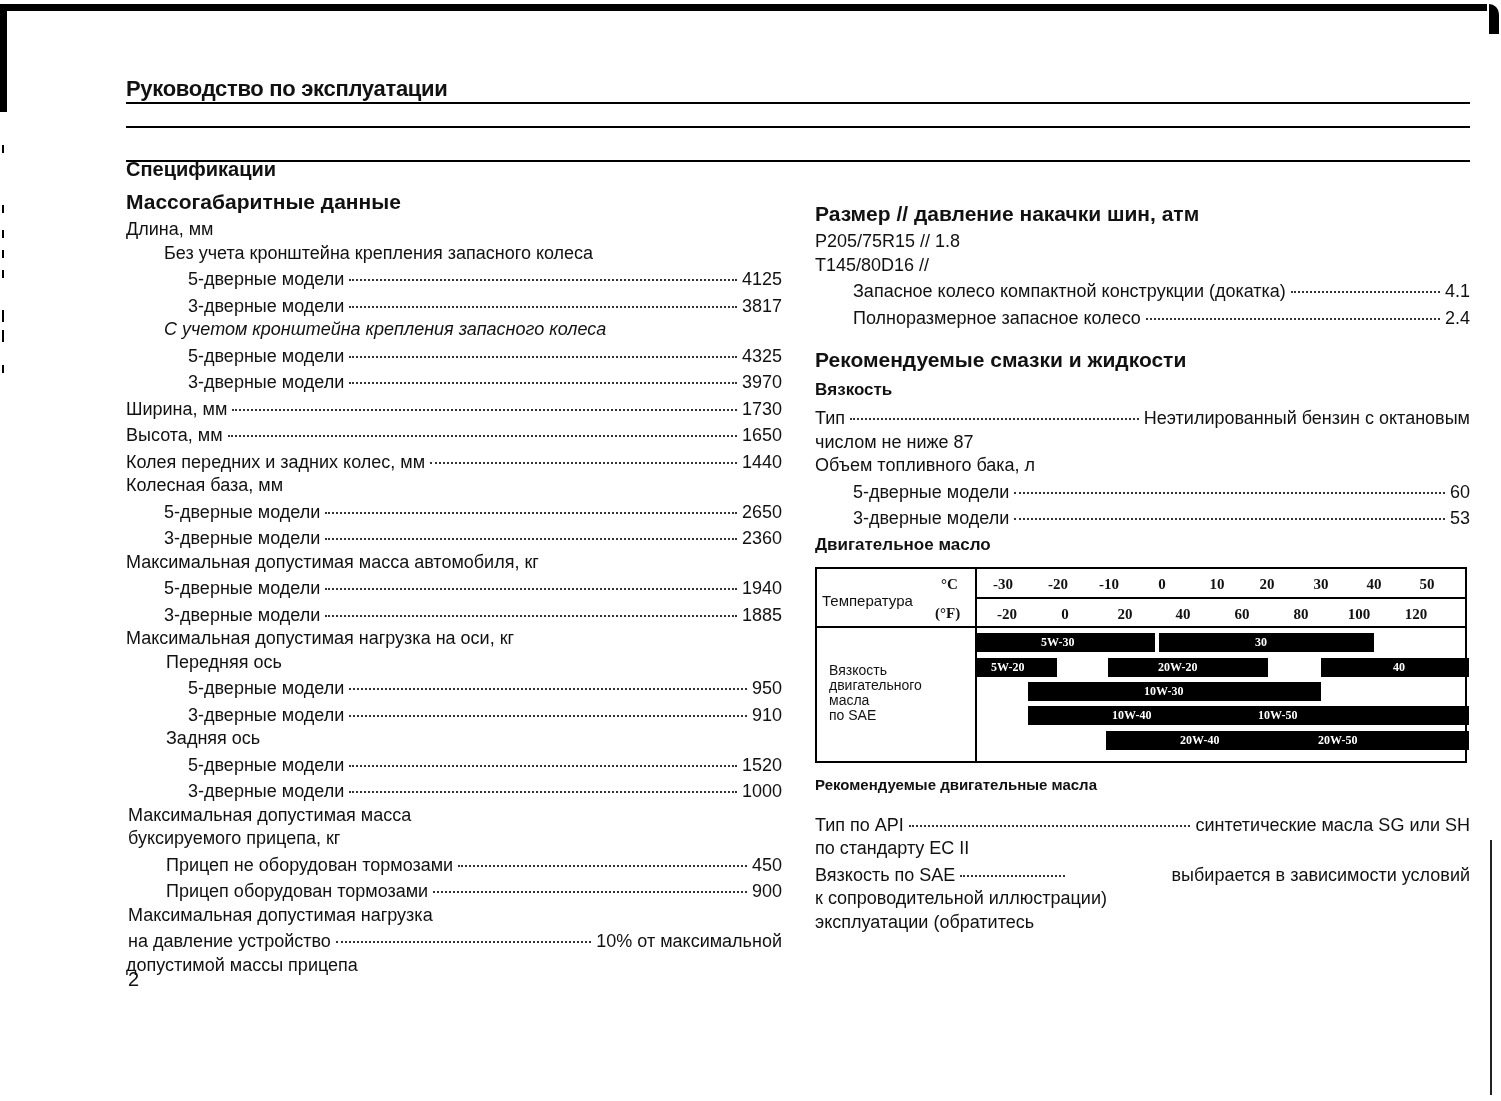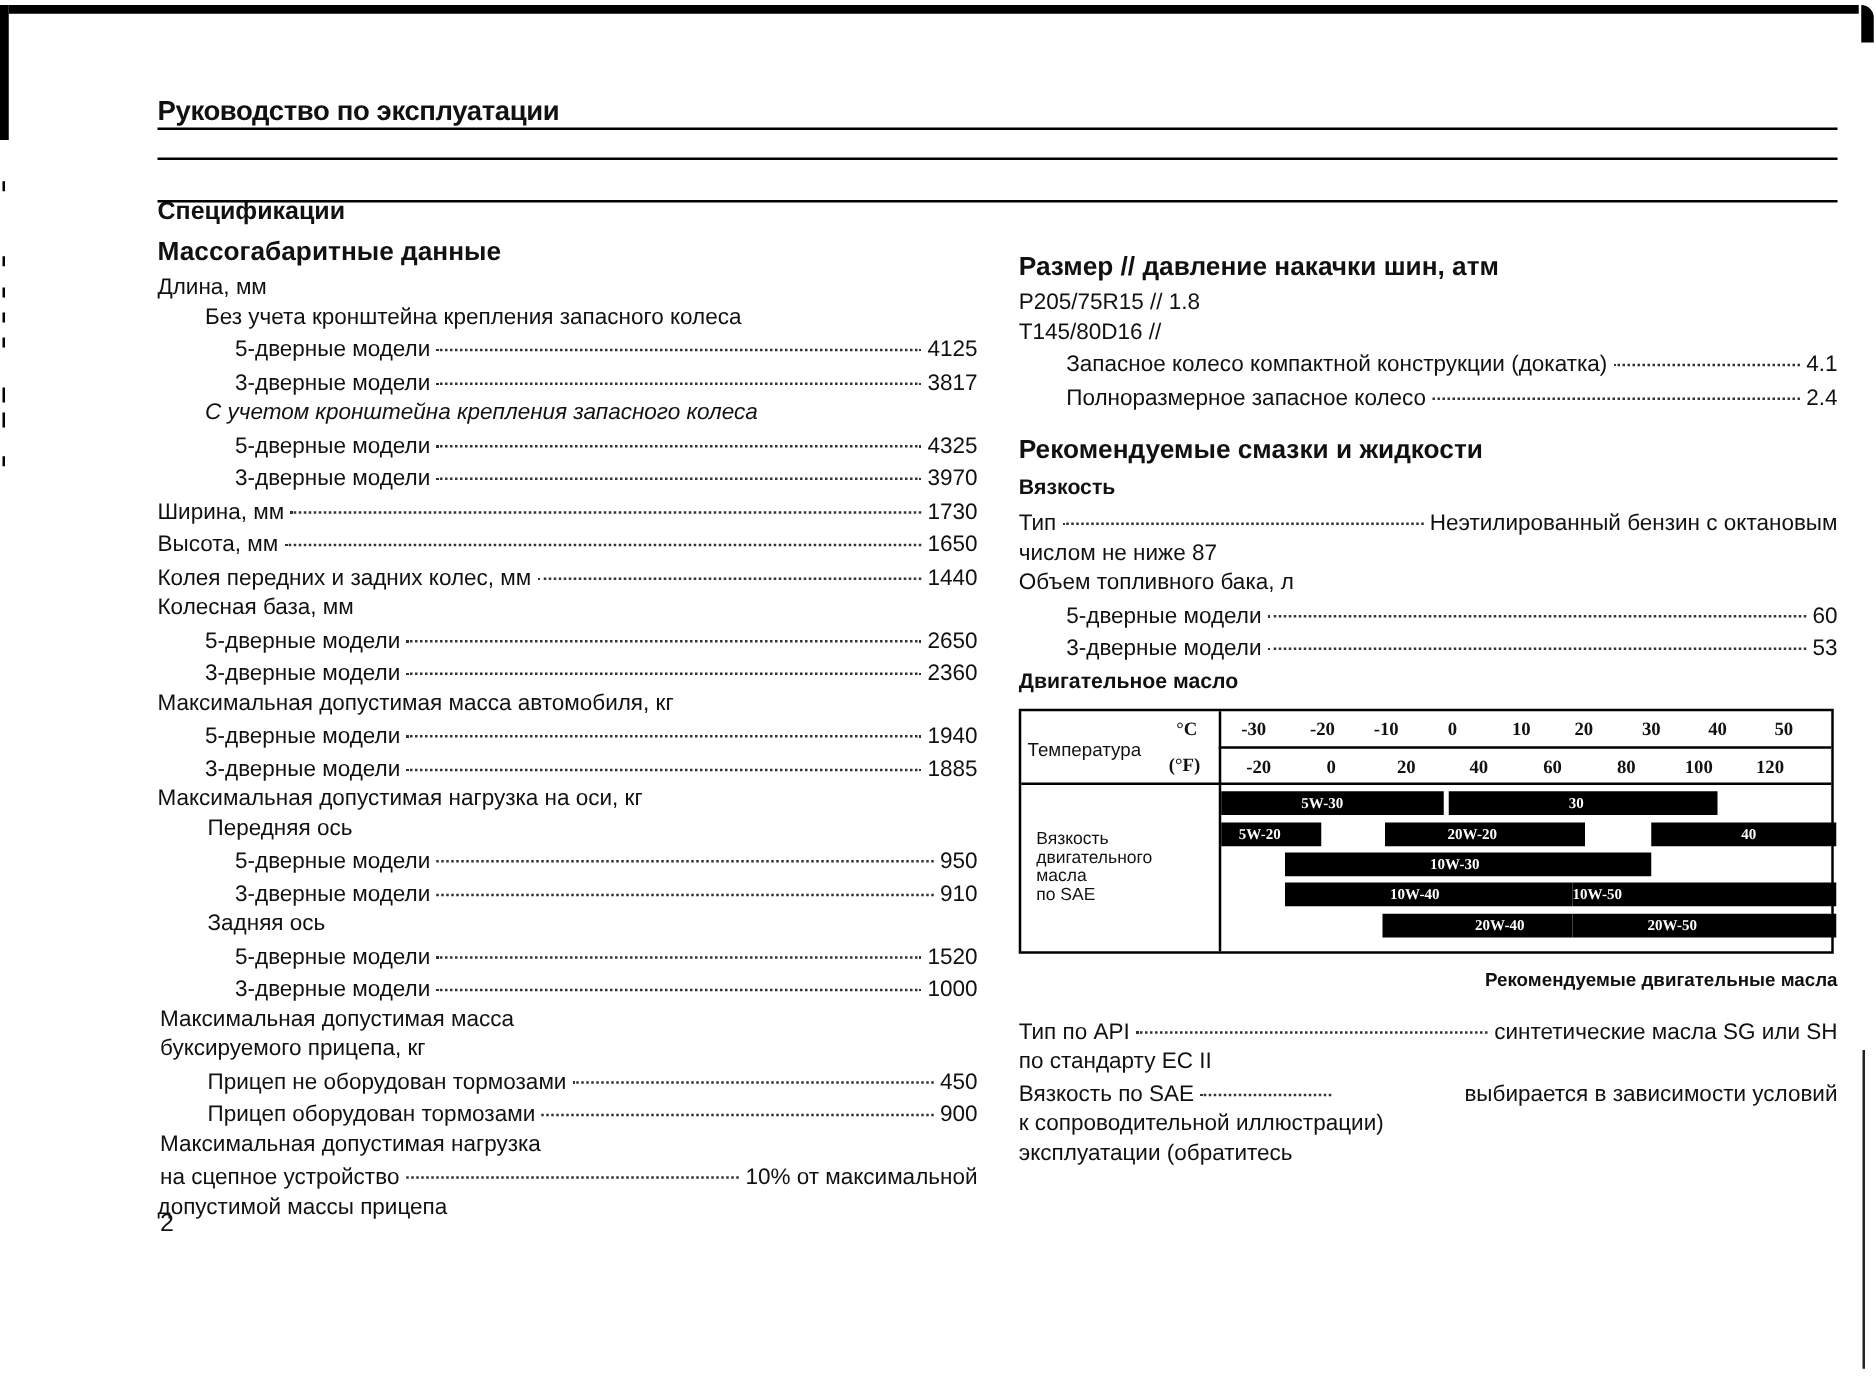--- a/index.html
+++ b/index.html
@@ -58,21 +58,21 @@
   .unit-c { position: absolute; left: 124px; top: 4px; font-size: 15px; font-weight: bold; font-family: "Liberation Serif", serif; }
   .unit-f { position: absolute; left: 118px; top: 33px; font-size: 15px; font-weight: bold; font-family: "Liberation Serif", serif; }
   .tick { position: absolute; font-size: 15px; font-weight: bold; font-family: "Liberation Serif", serif; transform: translateX(-50%); }
   .visc-label { position: absolute; left: 12px; top: 94px; font-size: 14px; line-height: 15px; }
   .bar {
     position: absolute; height: 19px; background: #000; color: #fff;
     font-size: 12px; font-weight: bold; font-family: "Liberation Serif", serif;
     line-height: 19px; overflow: hidden; white-space: nowrap;
   }
   .bar span { position: absolute; top: 0; }
-  .caption { text-align: right; font-weight: bold; font-size: 15px; margin-top: 10px; line-height: 24px; }
+  .caption { text-align: left; font-weight: bold; font-size: 15px; margin-top: 10px; line-height: 24px; }
 
   .page-number { position: absolute; left: 128px; top: 968px; font-size: 20px; }
 </style>
 </head>
 <body>
 
 <div class="scan-left-bar"></div>
 <div class="scan-top-bar"></div>
 <div class="scan-top-right"></div>
 <div class="scan-right-line"></div>
@@ -183,21 +183,21 @@
       <span class="dots"></span>
       <span class="val">450</span>
   </div>
   <div class="row ind1b">
     <span class="lbl">Прицеп оборудован тормозами</span>
       <span class="dots"></span>
       <span class="val">900</span>
   </div>
   <div style="padding-left:2px">Максимальная допустимая нагрузка</div>
   <div class="row" style="padding-left:2px">
-    <span class="lbl">на сцепное устройство</span>
+    <span class="lbl">на давление устройство</span>
       <span class="dots"></span>
       <span class="val">10% от максимальной</span>
   </div>
   <div class="right">допустимой массы прицепа</div>
 </div>
 
 <div class="col col-right">
   <div class="h2">Размер // давление накачки шин, атм</div>
   <div>P205/75R15 // 1.8</div>
   <div>T145/80D16 //</div>

